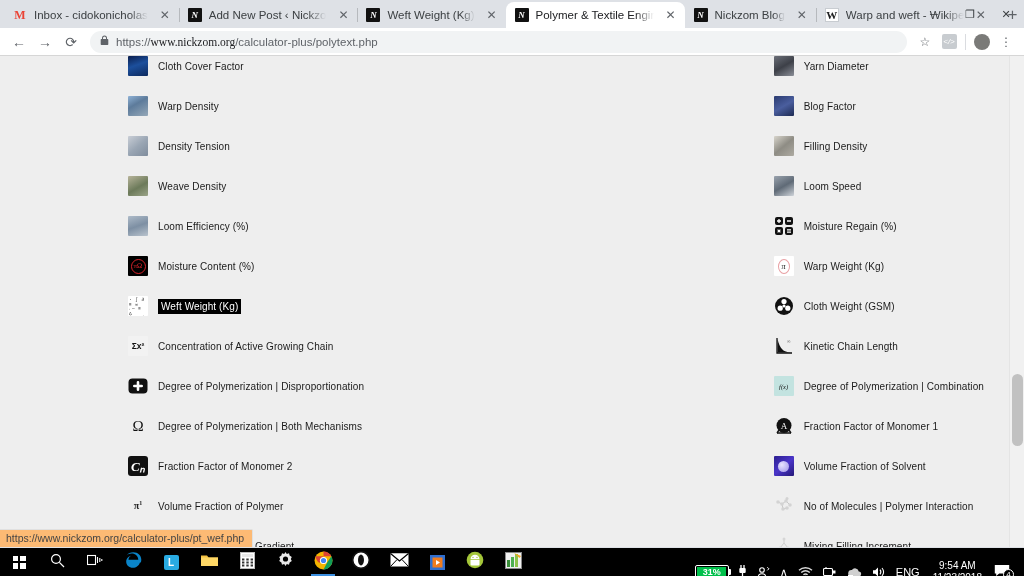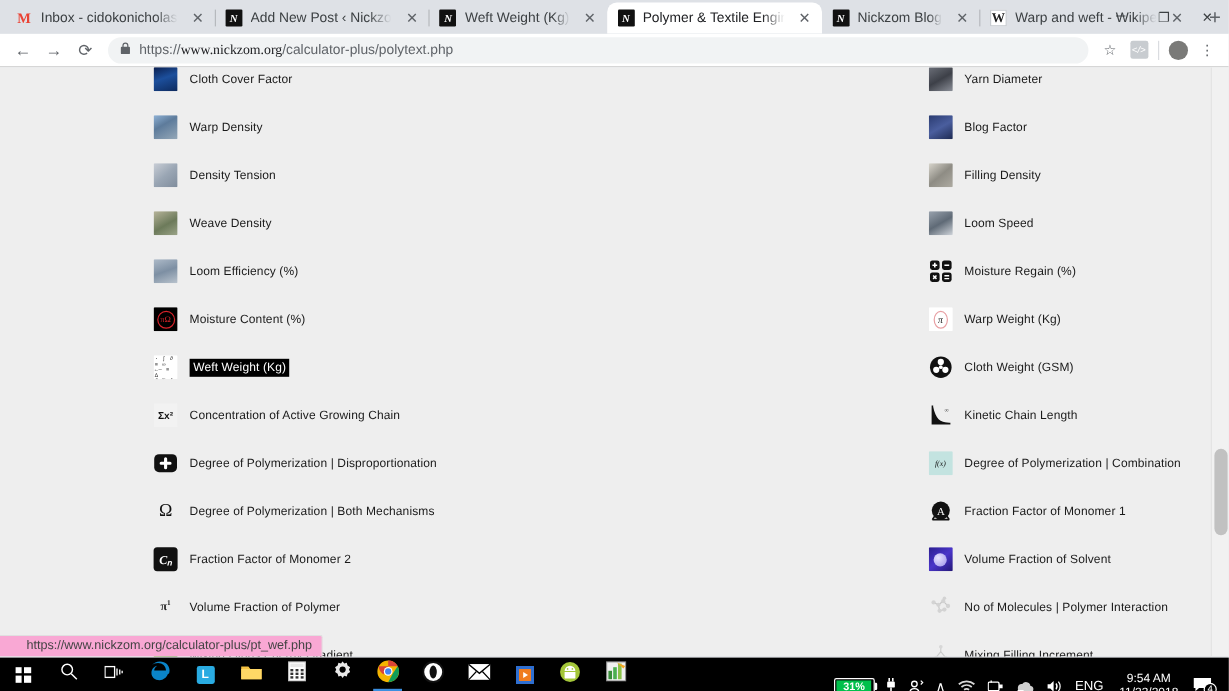--- a/index.html
+++ b/index.html
@@ -181,22 +181,22 @@
     width:20px;height:20px;background:linear-gradient(140deg,#2b1e8f 0%,#4a35c9 50%,#241877 100%);
     display:flex;align-items:center;justify-content:center;
   }
   .solvent-dot { width:11px;height:11px;border-radius:50%;background:radial-gradient(circle at 35% 35%,#e8e4ff,#9b8fe8); }
   .faint { opacity:0.5; }
   .omega { font-size:15px; color:#111; font-family:"Liberation Serif",serif; }
 
   
   .statusbar {
     position: absolute; left: 0; bottom: 0;
-    background: #f9a8d4; color: #444; font-size: 10.5px;
-    padding: 2px 8px 3px 22px; border-top-right-radius: 2px;
+    background: #fdba74; color: #444; font-size: 10.5px;
+    padding: 2px 8px 3px 6px; border-top-right-radius: 2px;
     white-space: nowrap; z-index: 9; border-top:1px solid #e0e0e0; border-right:1px solid #e0e0e0;
   }
 
   
   .scrollbar {
     position: absolute; right: 0; top: 0; width: 15px; height: 491px;
     background: #f1f1f1; border-left: 1px solid #e4e4e4;
   }
   .sb-thumb {
     position: absolute; left: 2px; width: 11px; top: 318px; height: 72px;
@@ -481,21 +481,21 @@
               <text x="10" y="13" font-size="9" fill="#fff" text-anchor="middle" font-family="serif">A</text>
               <path d="M3 17h14" stroke="#111" stroke-width="1.4"></path>
               <path d="M5 14l-2 3M15 14l2 3" stroke="#111" stroke-width="1.4"></path>
             </svg>
           </span>
           <span class="item-label">Fraction Factor of Monomer 1</span>
         </div>
 
         <div class="item">
           <span class="item-icon ic-black">
-              <span style="font-size:10px;font-family:'Liberation Serif',serif;font-style:italic;">Cₙ</span>
+              <span style="font-size:13px;font-family:'Liberation Serif',serif;font-style:italic;">Cₙ</span>
             </span>
           <span class="item-label">Fraction Factor of Monomer 2</span>
         </div>
         <div class="item cell-right">
           <span class="item-icon">
               <span class="solvent-box">
                 <span class="solvent-dot"></span>
               </span>
             </span>
           <span class="item-label">Volume Fraction of Solvent</span>

